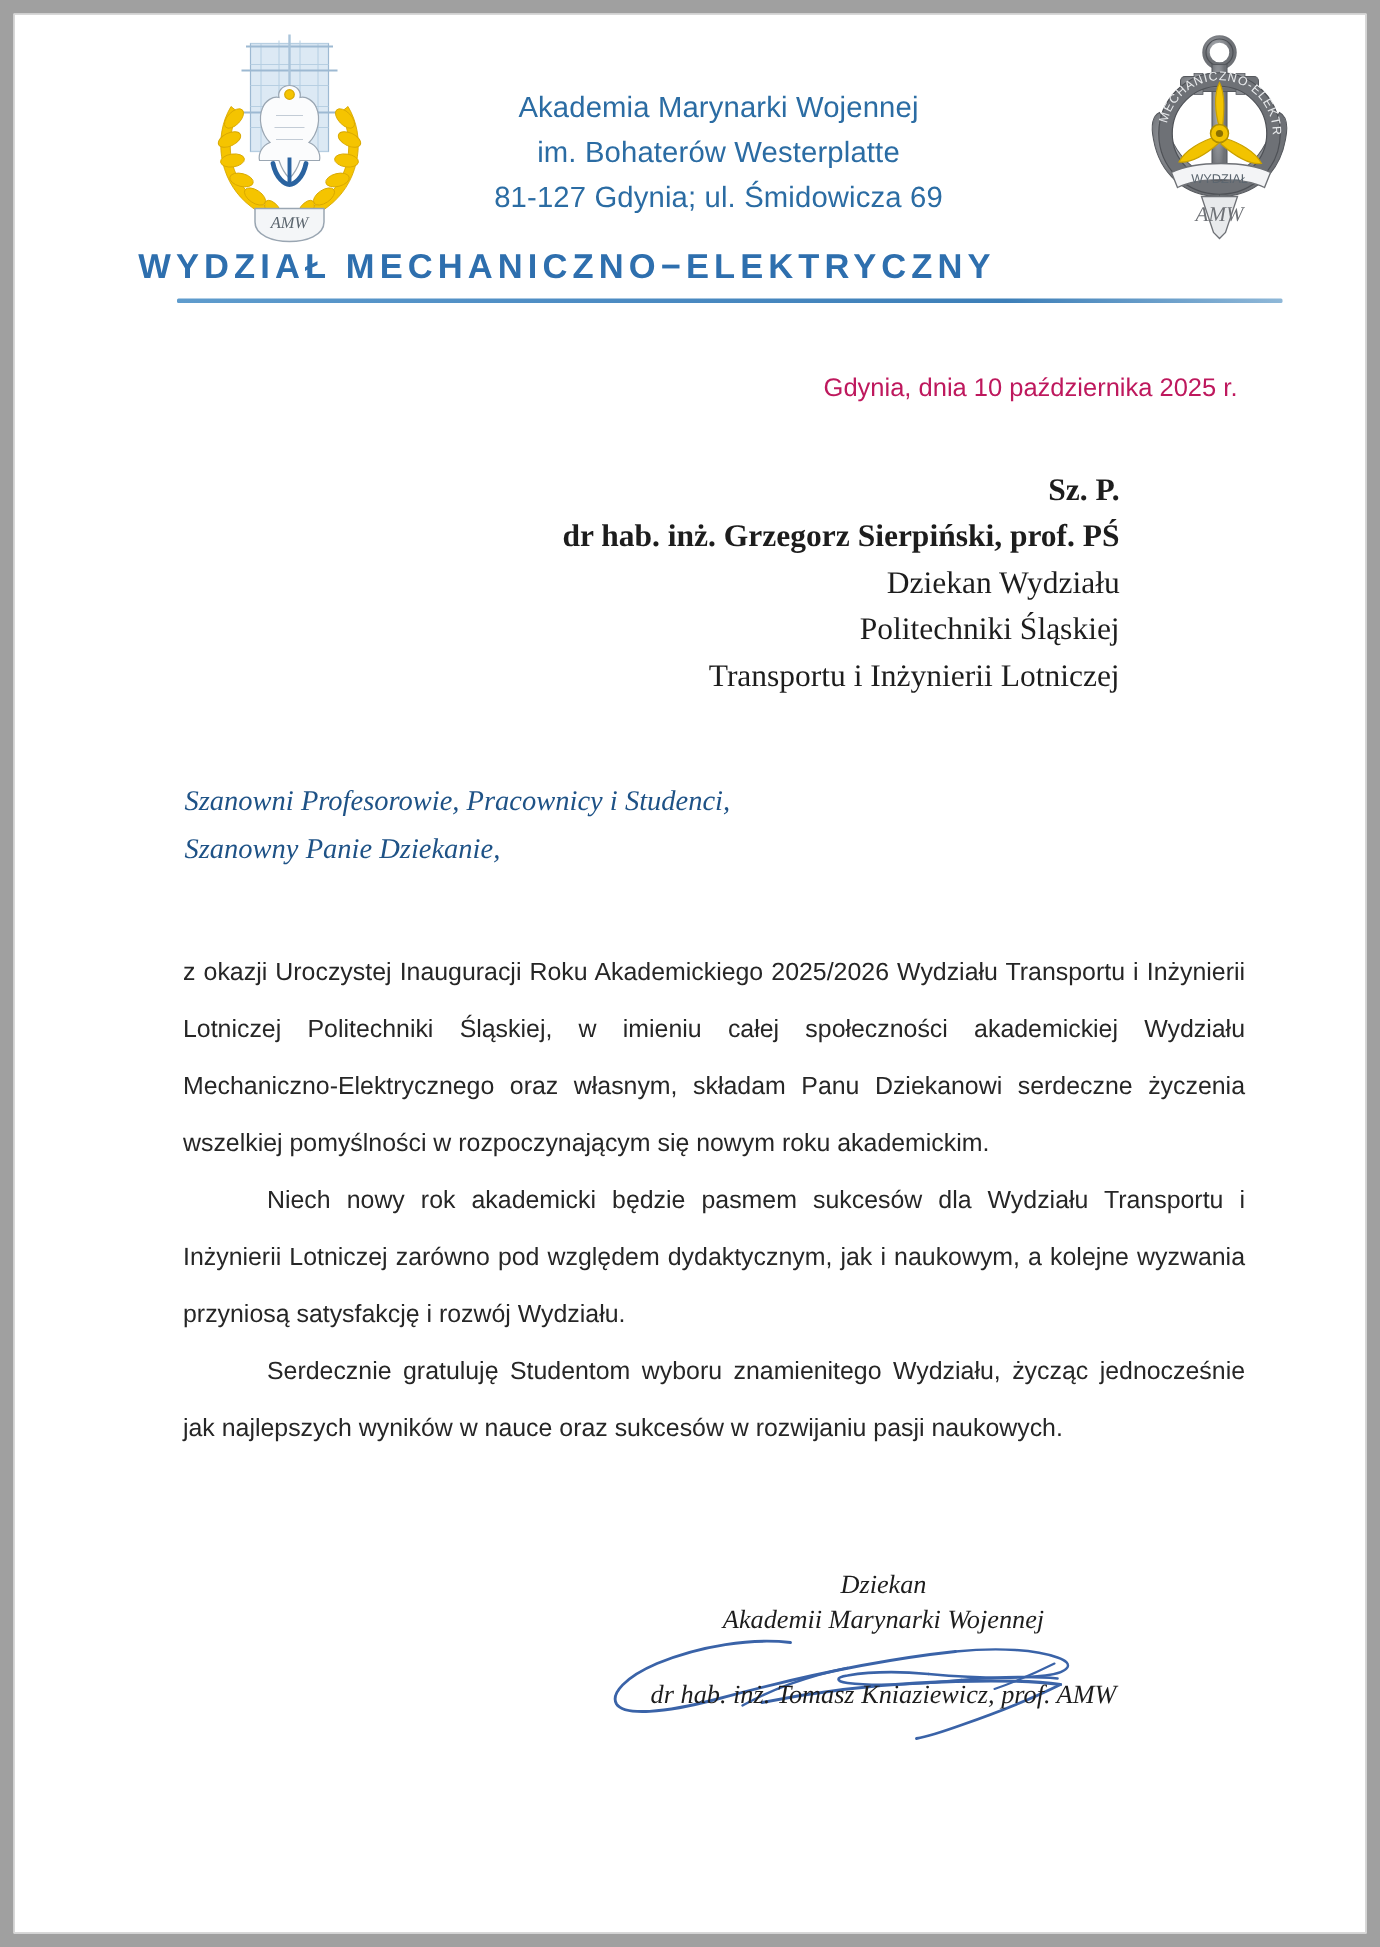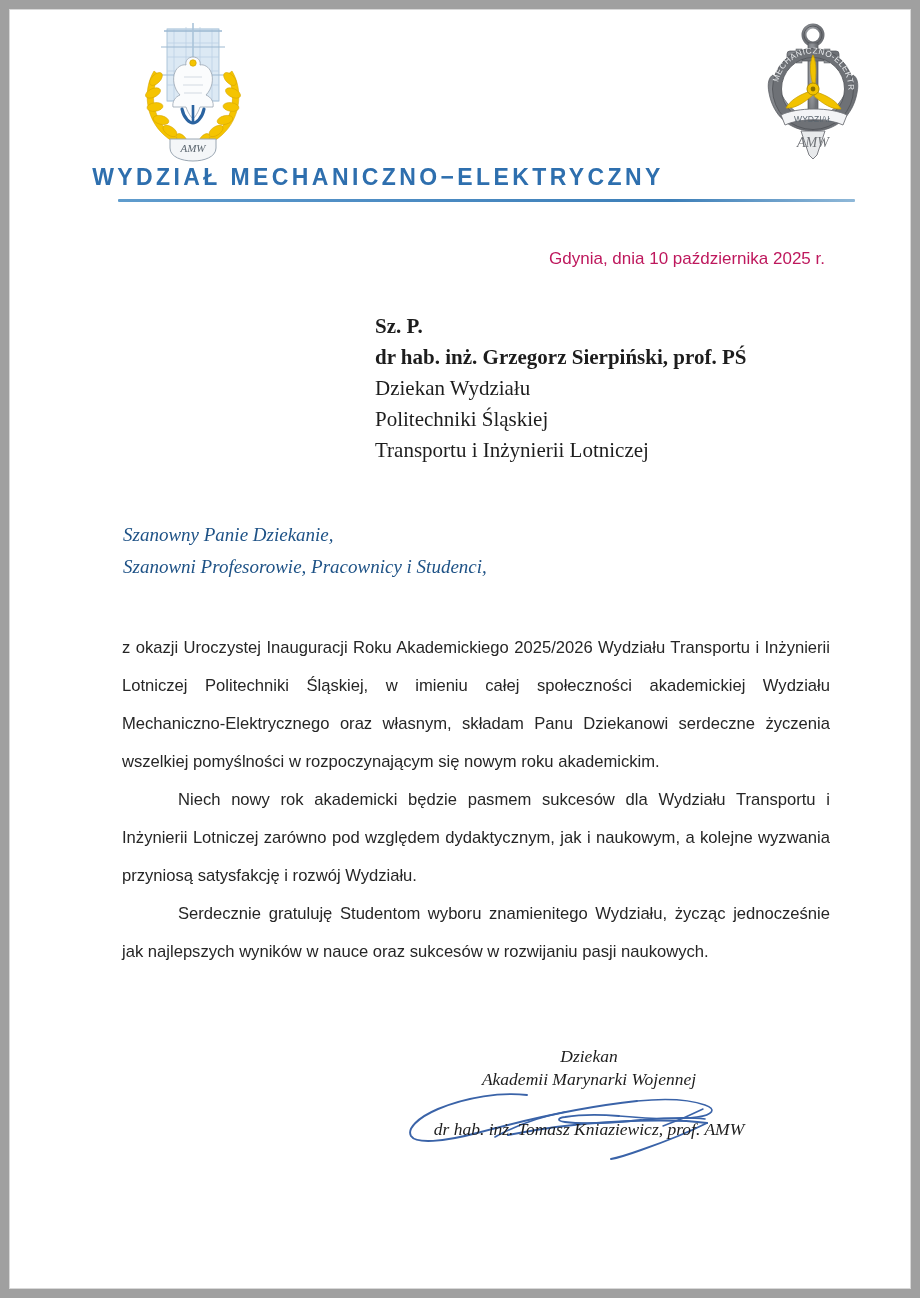--- a/index.html
+++ b/index.html
@@ -99,20 +99,21 @@
 
   
   .recipient {
     position: absolute;
     left: 366px;
     top: 302px;
     font-family: "Liberation Serif", serif;
     font-size: 21px;
     line-height: 31px;
     color: #1d1d1d;
+    text-align: right;
   }
   .recipient .bold { font-weight: bold; }
 
   
   .salutation {
     position: absolute;
     left: 114px;
     top: 510px;
     font-family: "Liberation Serif", serif;
     font-style: italic;
@@ -261,38 +262,43 @@
         </g>
         <circle cx="60" cy="70" r="6" fill="#f2c300" stroke="#b08f00" stroke-width="1"></circle>
         <circle cx="60" cy="70" r="2.4" fill="#8a7000"></circle>
 
         <path d="M28 96 C44 88 78 88 94 96 L90 106 C76 99 46 99 32 106 Z" fill="#f3f4f6" stroke="#6e7176" stroke-width="0.9"></path>
         <text x="60" y="103" text-anchor="middle" font-family="Liberation Sans, sans-serif" font-size="8.5" fill="#5c666f">WYDZIAŁ</text>
 
         <text x="60" y="128" text-anchor="middle" font-family="Liberation Serif, serif" font-size="14" font-style="italic" fill="#6e7176">AMW</text>
       </svg>
 
+      <div class="org-lines">
+        <div>Akademia Marynarki Wojennej</div>
+        <div>im. Bohaterów Westerplatte</div>
+        <div>81-127 Gdynia; ul. Śmidowicza 69</div>
+      </div>
 
       <div class="faculty-title">WYDZIAŁ MECHANICZNO−ELEKTRYCZNY</div>
       <div class="rule"></div>
     </div>
 
     <div class="date-line">Gdynia, dnia 10 października 2025 r.</div>
 
     <div class="recipient">
       <div class="bold">Sz. P.</div>
       <div class="bold">dr hab. inż. Grzegorz Sierpiński, prof. PŚ</div>
       <div>Dziekan Wydziału</div>
       <div>Politechniki Śląskiej</div>
       <div>Transportu i Inżynierii Lotniczej</div>
     </div>
 
     <div class="salutation">
+      <div>Szanowni Profesorowie, Pracownicy i Studenci,</div>
       <div>Szanowny Panie Dziekanie,</div>
-      <div>Szanowni Profesorowie, Pracownicy i Studenci,</div>
     </div>
 
     <div class="body-text">
       <p>z okazji Uroczystej Inauguracji Roku Akademickiego 2025/2026 Wydziału Transportu i Inżynierii Lotniczej Politechniki Śląskiej, w imieniu całej społeczności akademickiej Wydziału Mechaniczno-Elektrycznego oraz własnym, składam Panu Dziekanowi serdeczne życzenia wszelkiej pomyślności w rozpoczynającym się nowym roku akademickim.</p>
       <p class="indent">Niech nowy rok akademicki będzie pasmem sukcesów dla Wydziału Transportu i Inżynierii Lotniczej zarówno pod względem dydaktycznym, jak i naukowym, a kolejne wyzwania przyniosą satysfakcję i rozwój Wydziału.</p>
       <p class="indent">Serdecznie gratuluję Studentom wyboru znamienitego Wydziału, życząc jednocześnie jak najlepszych wyników w nauce oraz sukcesów w rozwijaniu pasji naukowych.</p>
     </div>
 
     <div class="sig-block">
       <div>Dziekan</div>

